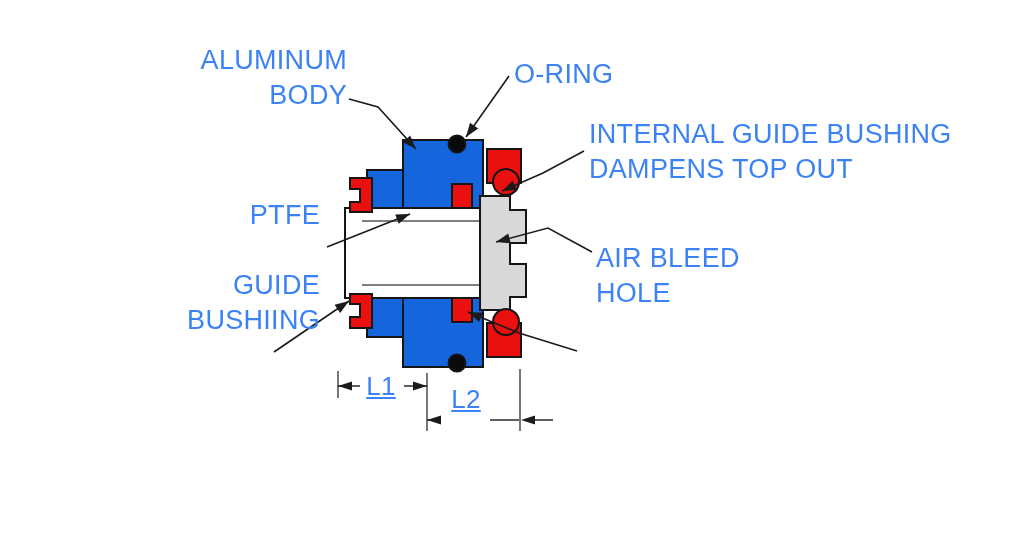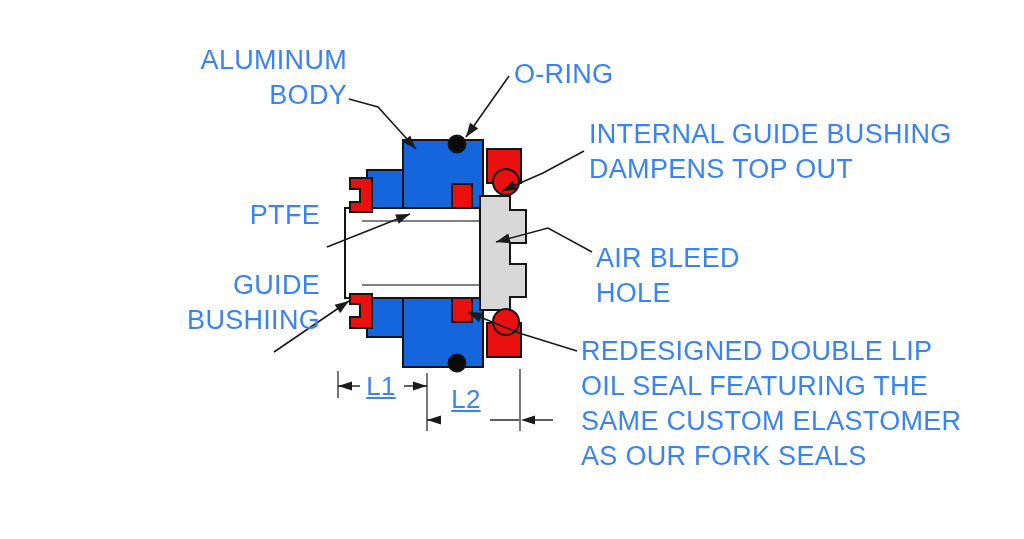--- a/index.html
+++ b/index.html
@@ -109,22 +109,18 @@
   <div class="lbl r" style="right:704px; top:163px;">
     <div class="bold">PTFE</div>
     <div>GUIDE
 BUSHIING</div>
   </div>
 
   <div class="lbl" style="left:596px; top:241px;">AIR BLEED
 HOLE</div>
 
 
-  <div class="lbl" style="left:581px; top:334px;">REDESIGNED DOUBLE LIP
-OIL SEAL FEATURING THE
-SAME CUSTOM ELASTOMER
-AS OUR FORK SEALS</div>
 
   <div class="lbl dim" style="left:356px; top:369px; width:50px;">L1</div>
 
   <div class="lbl dim" style="left:442px; top:382px; width:48px;">L2</div>
 
 </div>
 
 </body></html>

